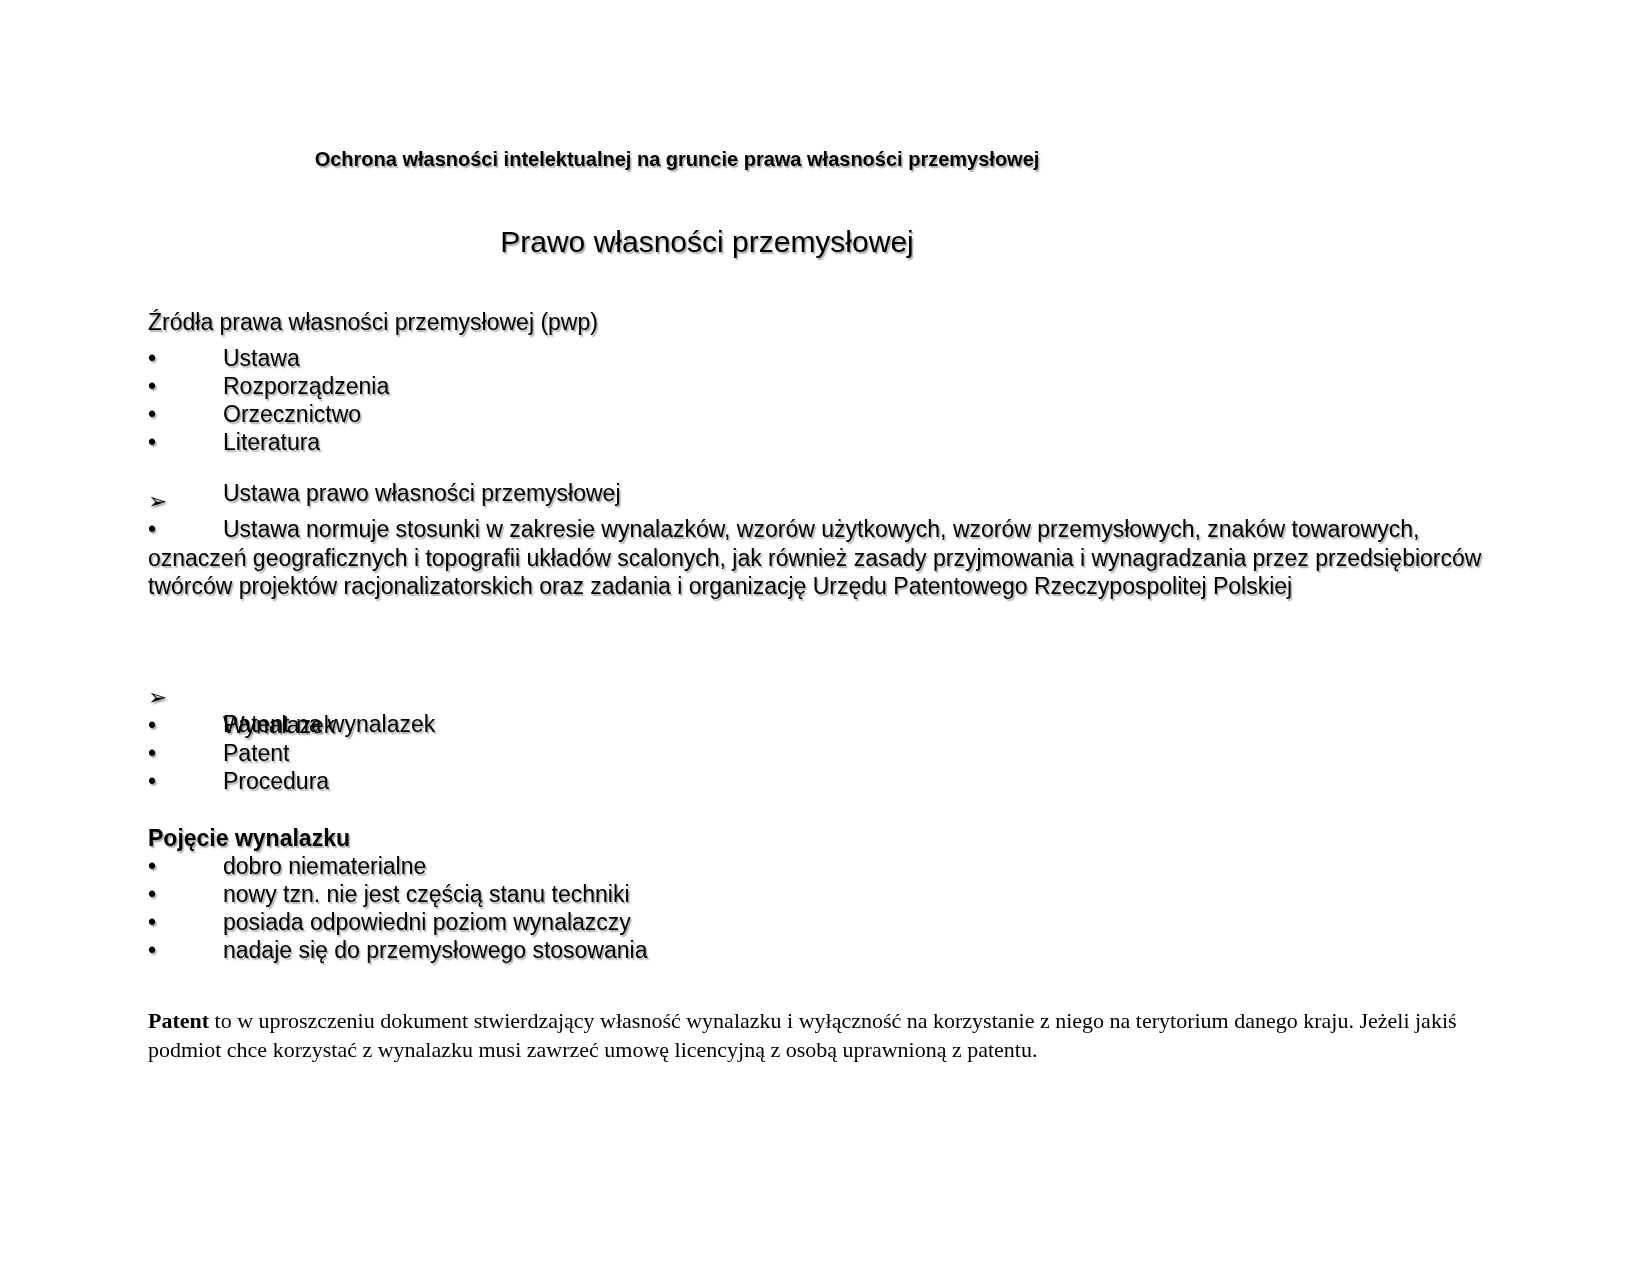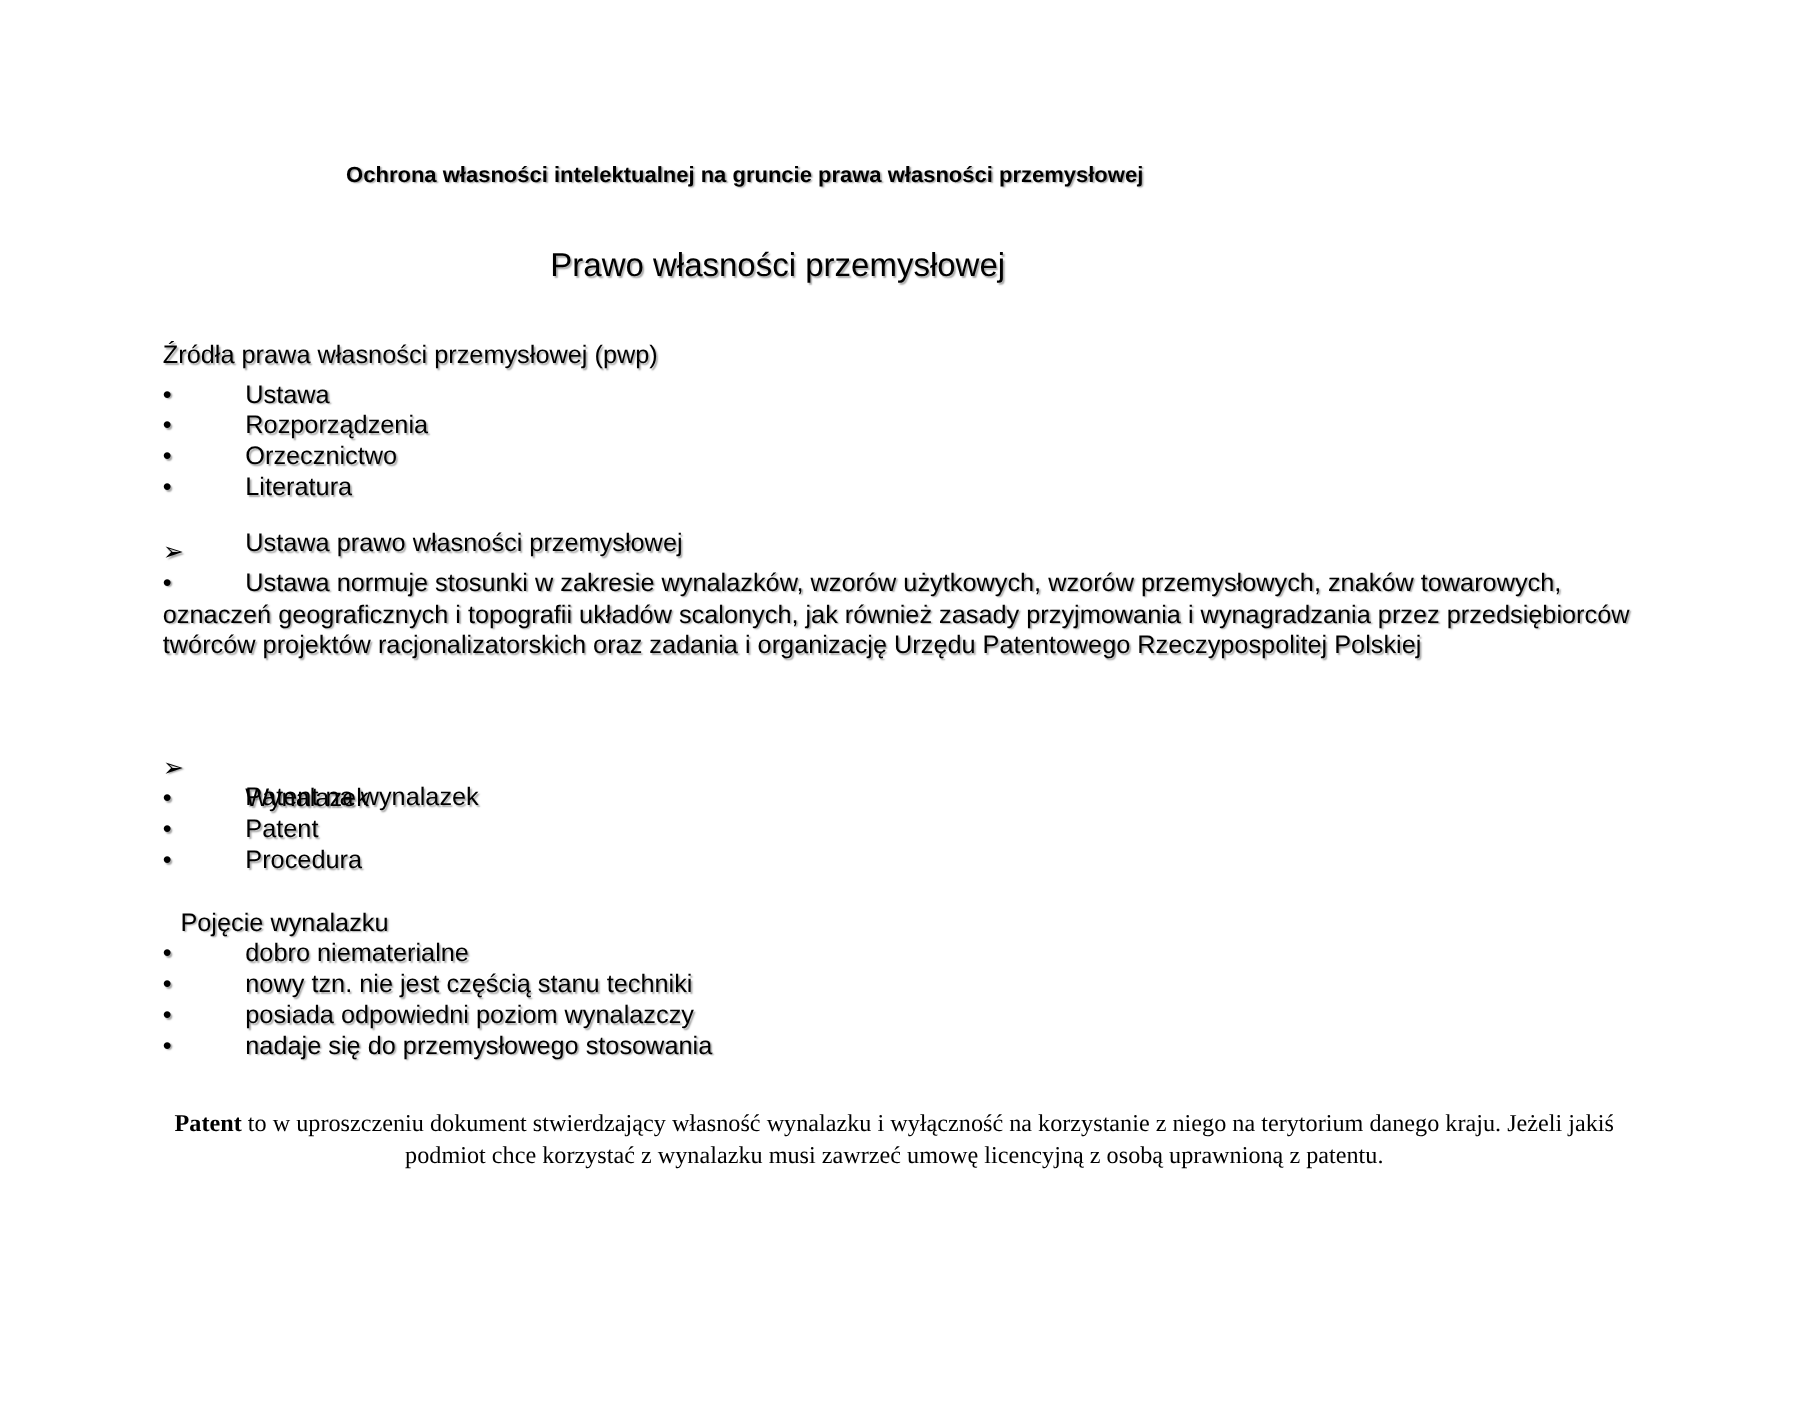--- a/index.html
+++ b/index.html
@@ -47,25 +47,25 @@
     <span class="item" style="top:710px;">Patent na wynalazek</span>
     <span class="bullet" style="top:711px;">•</span>
     <span class="item" style="top:711px;">Wynalazek</span>
     <span class="bullet" style="top:739px;">•</span>
     <span class="item" style="top:739px;">Patent</span>
     <span class="bullet" style="top:767px;">•</span>
     <span class="item" style="top:767px;">Procedura</span>
   </div>
 
   <div class="sans line">
-    <span class="abs" style="top:824px; left:164px; font-weight:normal;">Pojęcie wynalazku</span>
+    <span class="abs" style="top:824px; left:148px; font-weight:bold;">Pojęcie wynalazku</span>
     <span class="bullet" style="top:852px;">•</span>
     <span class="item" style="top:852px;">dobro niematerialne</span>
     <span class="bullet" style="top:880px;">•</span>
     <span class="item" style="top:880px;">nowy tzn. nie jest częścią stanu techniki</span>
     <span class="bullet" style="top:908px;">•</span>
     <span class="item" style="top:908px;">posiada odpowiedni poziom wynalazczy</span>
     <span class="bullet" style="top:936px;">•</span>
     <span class="item" style="top:936px;">nadaje się do przemysłowego stosowania</span>
   </div>
 
-  <div class="serif patent-def" style="top:1006px;text-align:center;"><b>Patent</b><span> to w uproszczeniu dokument stwierdzający własność wynalazku i wyłączność na korzystanie z niego na terytorium danego kraju. Jeżeli jakiś podmiot chce korzystać z wynalazku musi zawrzeć umowę licencyjną z osobą uprawnioną z patentu.</span></div>
+  <div class="serif patent-def" style="top:1006px;"><b>Patent</b><span> to w uproszczeniu dokument stwierdzający własność wynalazku i wyłączność na korzystanie z niego na terytorium danego kraju. Jeżeli jakiś podmiot chce korzystać z wynalazku musi zawrzeć umowę licencyjną z osobą uprawnioną z patentu.</span></div>
 </div>
 
 </body></html>

